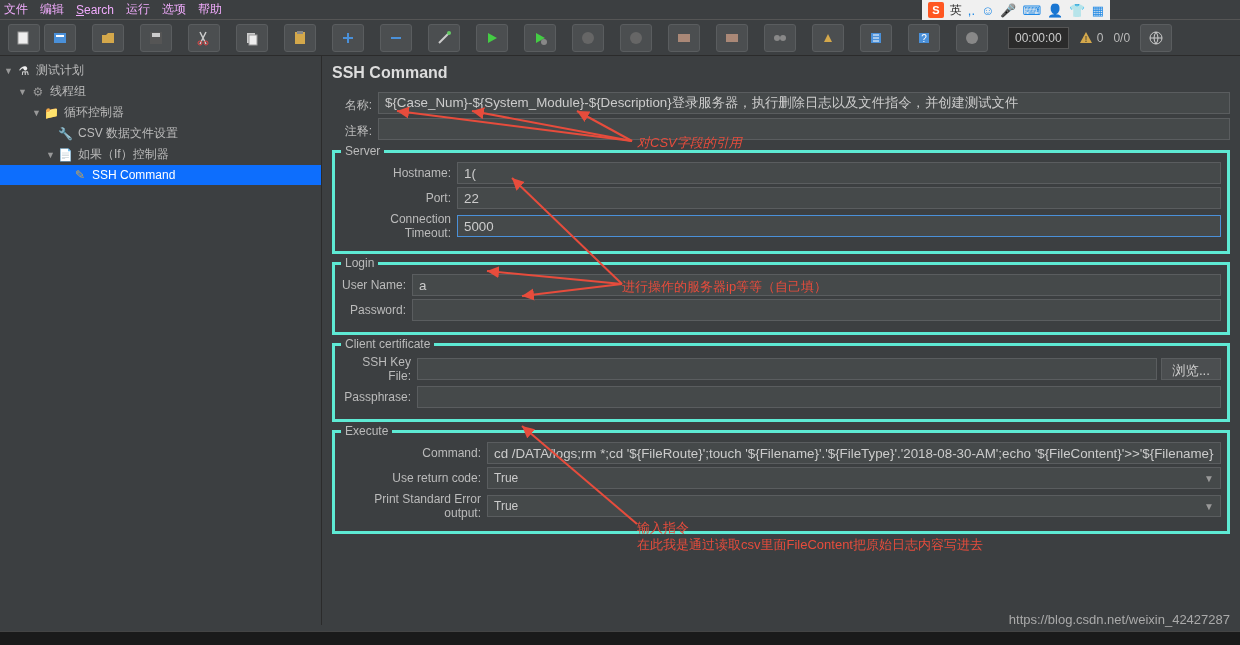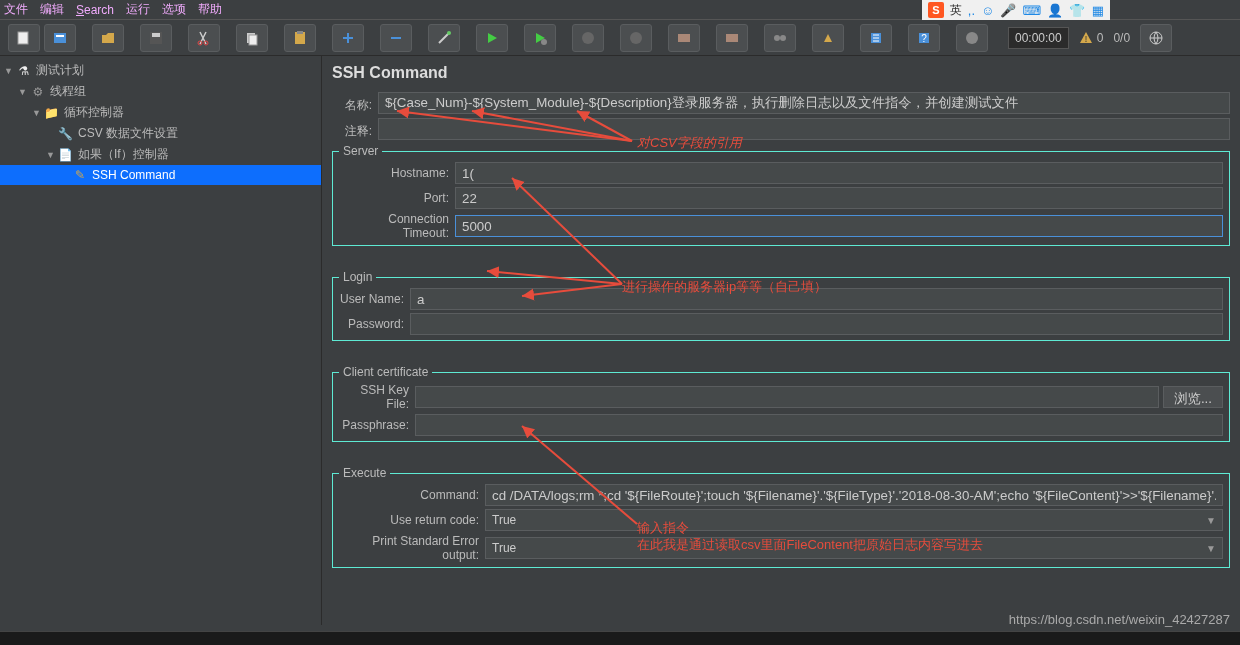--- a/index.html
+++ b/index.html
@@ -28,21 +28,21 @@
 .tree-node .label { color: #bbb; }
 .tree-node.selected .label { color: #fff; }
 
 .content { flex: 1; background: #3c3f41; padding: 8px 10px; overflow: auto; position: relative; }
 .content h2 { color: #ddd; font-size: 16px; font-weight: bold; margin-bottom: 10px; }
 
 .row { display: flex; align-items: flex-end; margin-bottom: 4px; }
 .row .lbl { width: 40px; text-align: right; color: #bbb; margin-right: 6px; }
 .row input[type=text] { flex: 1; background: #45494a; border: 1px solid #5a5d5f; color: #ccc; padding: 3px 6px; height: 22px; }
 
-fieldset { border: 1px solid #5eead4; margin-bottom: 24px; padding: 4px 6px 2px 6px; }
+fieldset { border: 3px solid #5eead4; margin-bottom: 2px; padding: 4px 6px 8px 6px; }
 fieldset legend { color: #bbb; padding: 0 4px; font-size: 12px; }
 .frow { display: flex; align-items: center; margin-bottom: 3px; }
 .frow .flbl { width: 140px; text-align: right; color: #bbb; margin-right: 6px; }
 .frow input[type=text], .frow .sel { flex: 1; background: #45494a; border: 1px solid #5a5d5f; color: #ccc; padding: 3px 6px; height: 22px; }
 .frow .sel { display: flex; align-items: center; justify-content: space-between; }
 .frow .sel .arrow { color: #999; font-size: 10px; }
 .frow .browse { background: #4b4e50; border: 1px solid #5a5d5f; color: #ccc; padding: 3px 10px; margin-left: 4px; cursor: pointer; height: 22px; }
 
 .anno { position: absolute; color: #e74c3c; font-size: 13px; pointer-events: none; z-index: 10; }
 .arrow-svg { position: absolute; pointer-events: none; z-index: 9; }

